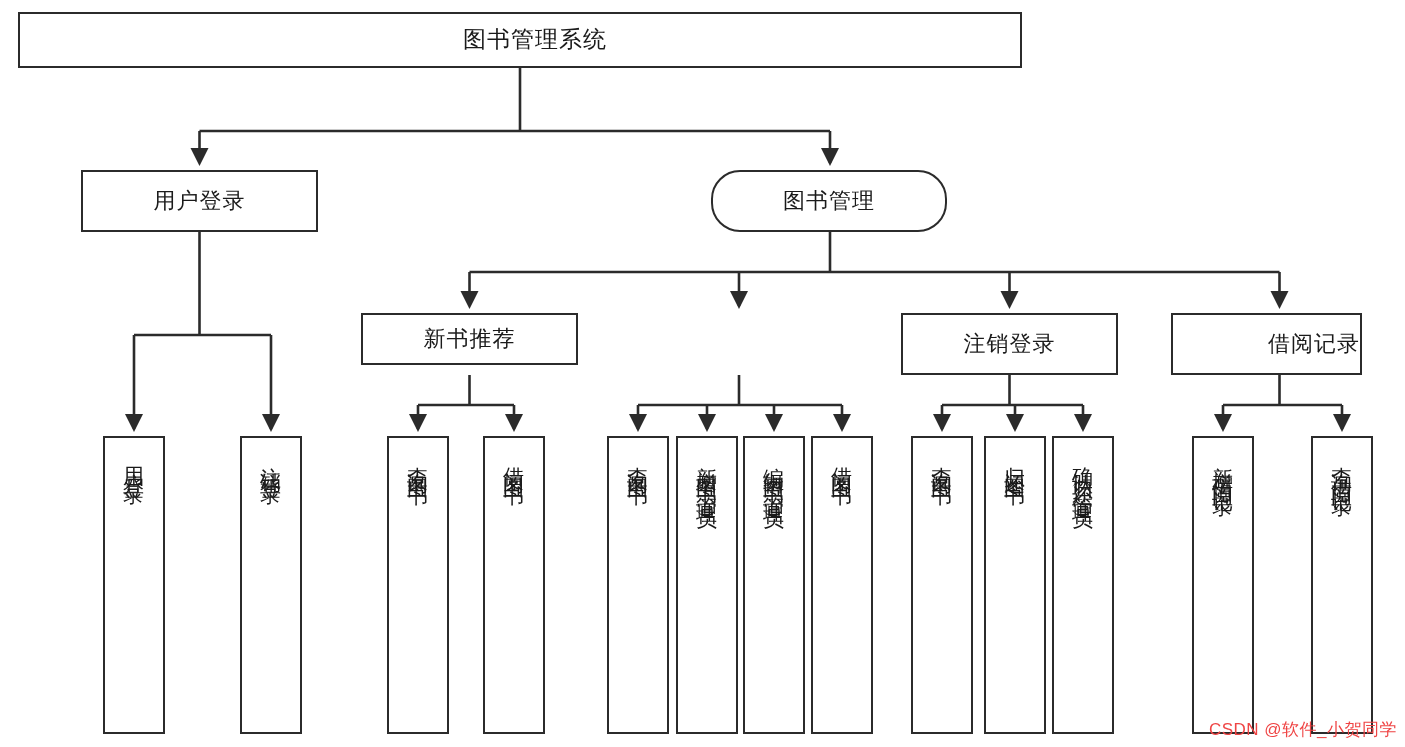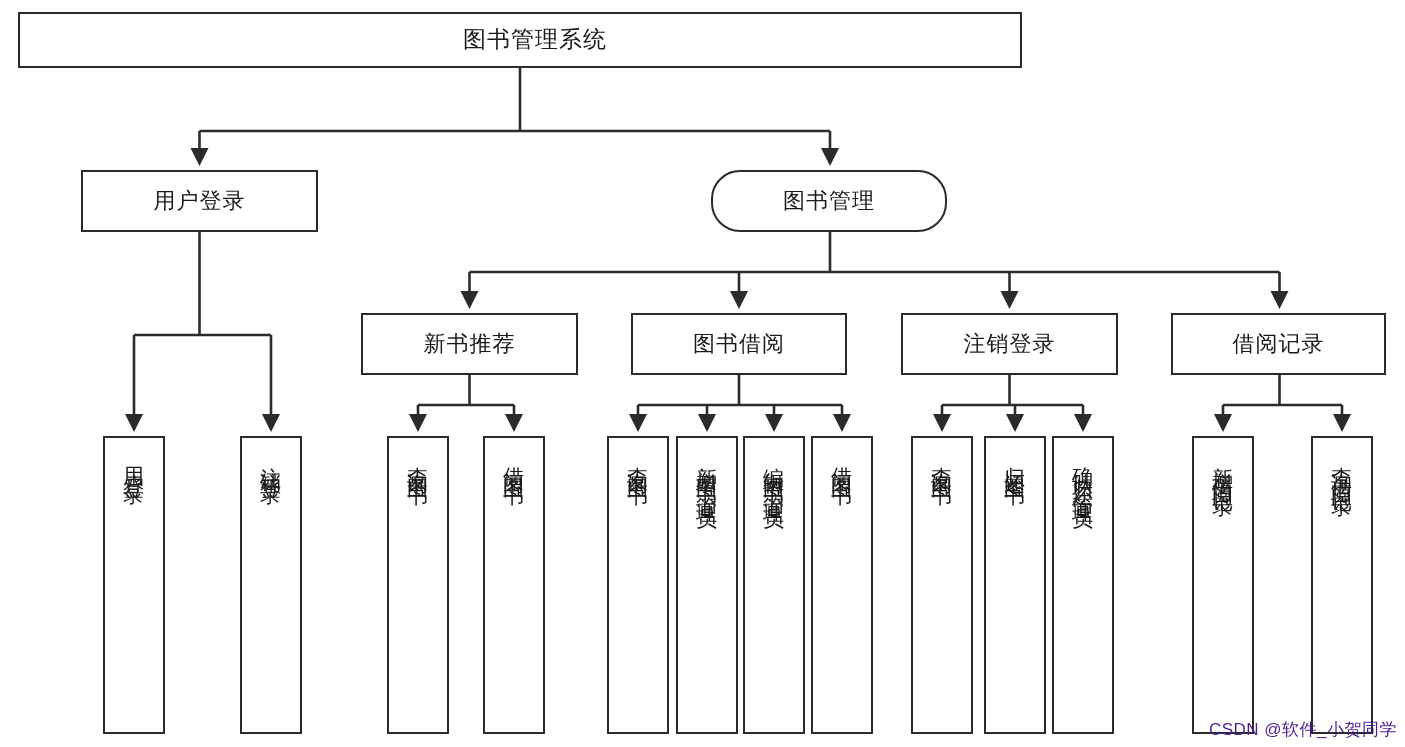--- a/index.html
+++ b/index.html
@@ -63,21 +63,21 @@
     font-size: 21px;
     line-height: 1;
     letter-spacing: 6px;
     white-space: nowrap;
   }
   #watermark {
     position: absolute;
     right: 8px;
     bottom: 6px;
     font-size: 17px;
-    color: #4c1d95;
+    color: #ef4444;
     letter-spacing: 0.5px;
     z-index: 5;
     white-space: nowrap;
   }
 </style>
 </head>
 <body>
 
 <div id="diagram-canvas">
 
@@ -135,30 +135,27 @@
     <span class="node-label">图书管理系统</span>
   </div>
 
   <div class="node horiz" style="left:81px; top:170px; width:237px; height:62px;">
     <span class="node-label">用户登录</span>
   </div>
   <div class="node horiz" style="left:711px; top:170px; width:236px; height:62px;border-radius:29px;">
     <span class="node-label">图书管理</span>
   </div>
 
-  <div class="node horiz" style="left:361px; top:313px; width:217px; height:62px;">
+  <div class="node horiz" style="left:361px; top:313px; width:217px; height:52px;">
     <span class="node-label">新书推荐</span>
-  </div>
-  <div class="node horiz" style="left:631px; top:313px; width:216px; height:62px;">
-    <span class="node-label">图书借阅</span>
   </div>
   <div class="node horiz" style="left:901px; top:313px; width:217px; height:62px;">
     <span class="node-label">注销登录</span>
   </div>
-  <div class="node horiz" style="left:1171px; top:313px; width:215px; height:62px;">
+  <div class="node horiz" style="left:1171px; top:313px; width:191px; height:62px;justify-content:flex-end;">
     <span class="node-label">借阅记录</span>
   </div>
 
   <div class="node vert" style="left:103px; top:436px; width:62px; height:298px;">
     <span class="node-label">用户登录</span>
   </div>
   <div class="node vert" style="left:240px; top:436px; width:62px; height:298px;">
     <span class="node-label">注销登录</span>
   </div>
 

